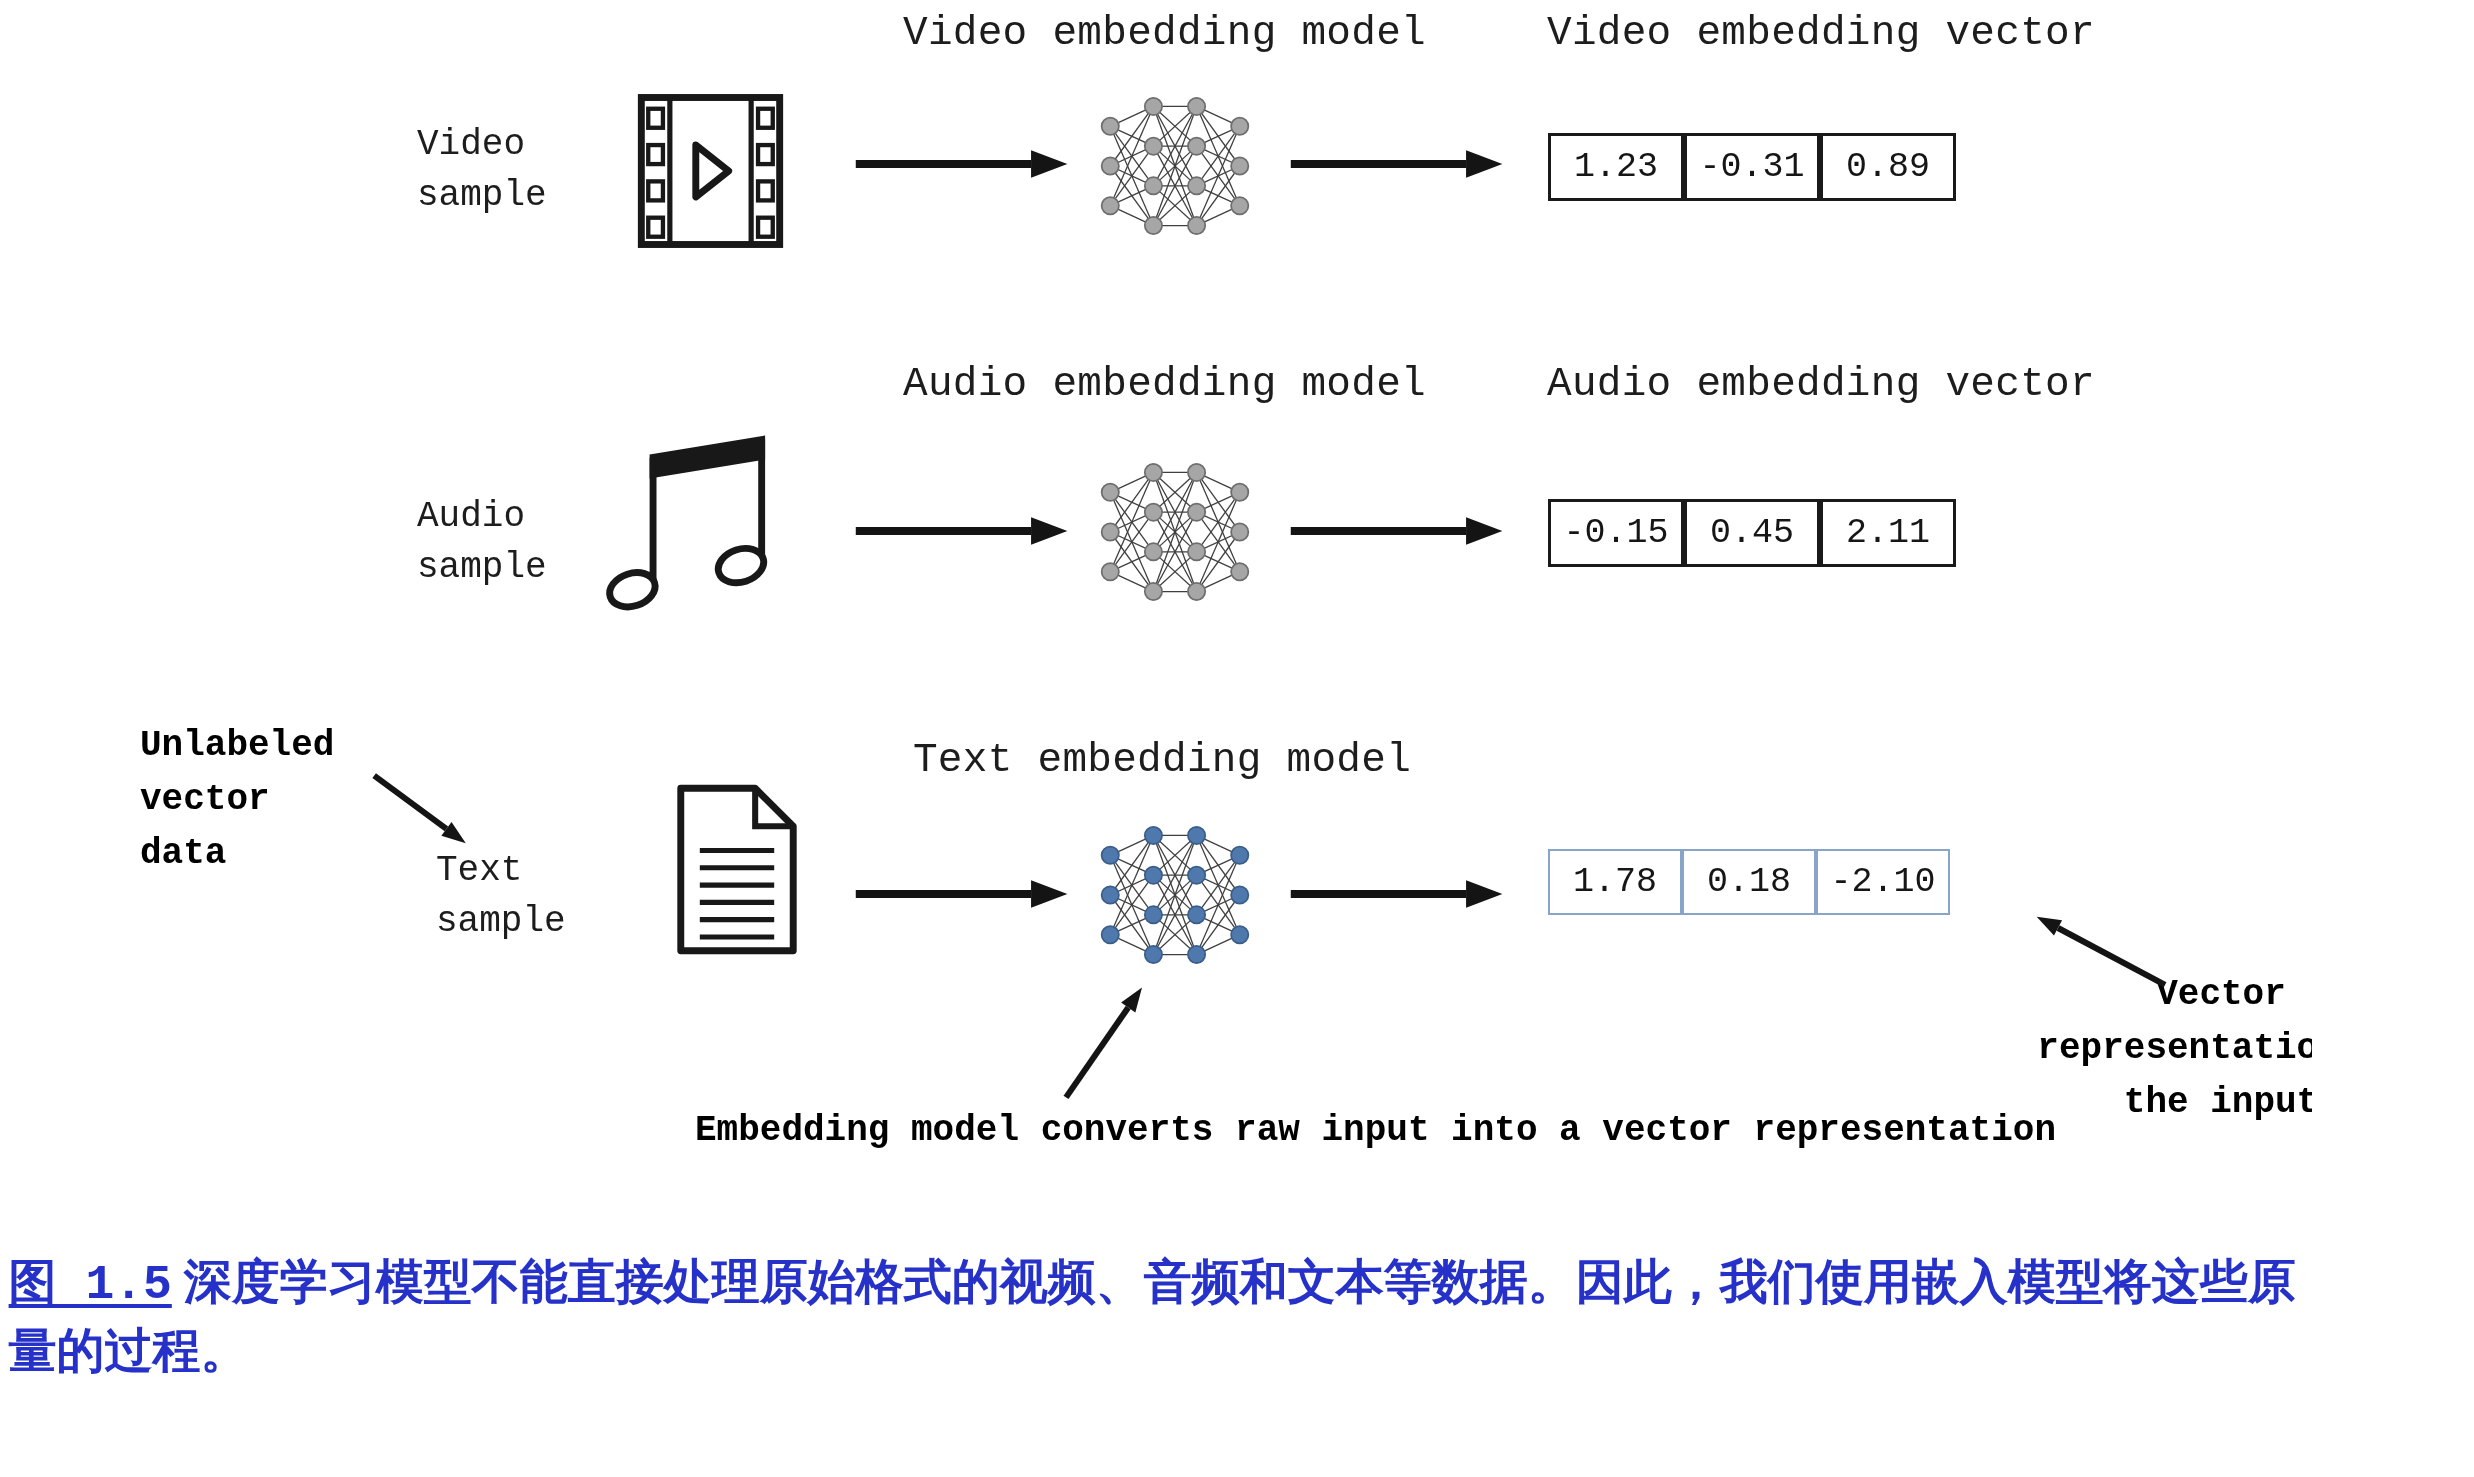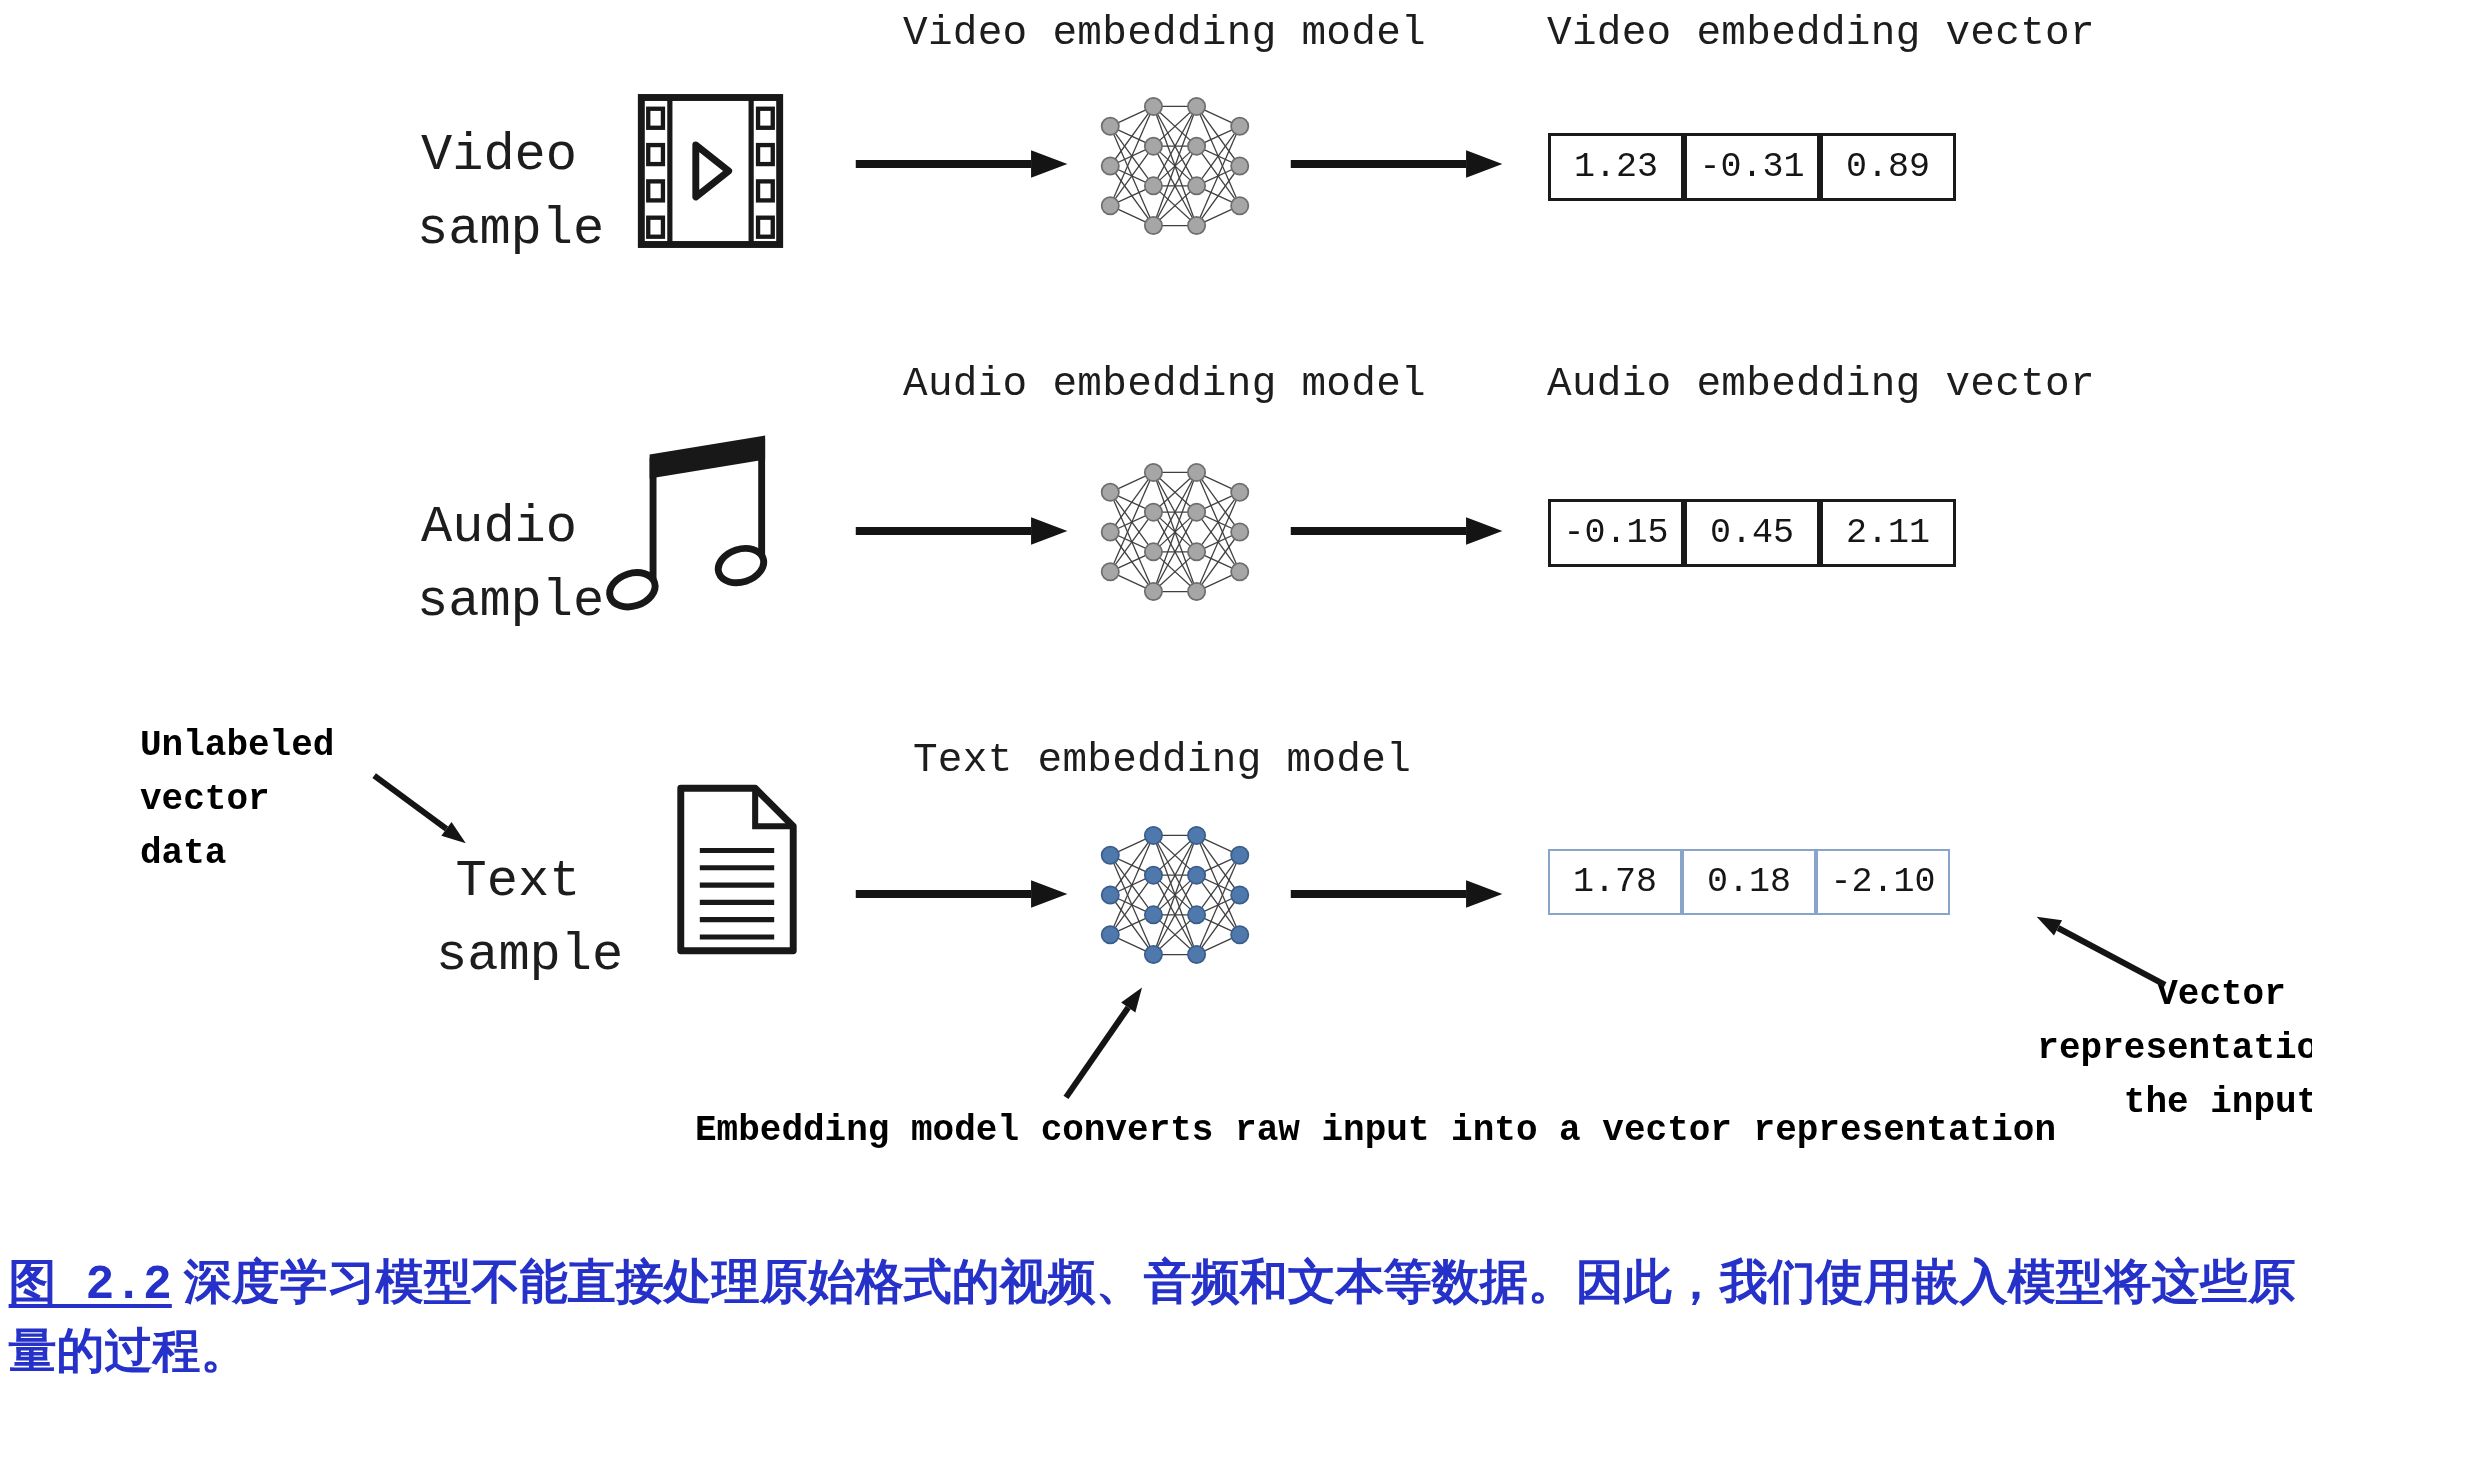--- a/index.html
+++ b/index.html
@@ -1,21 +1,21 @@
 <!DOCTYPE html>
 <html style="--nn-gray: #a6a6a6; --nn-gray-stroke: #6e6e6e; --nn-blue: #4f79ad; --nn-blue-stroke: #3a5d8a; --vec-border: #1a1a1a; --vec-border-blue: #88a5c9; --caption-blue: #2531c8; --arrow-black: #141414;font-size:14px"><head>
 <meta charset="utf-8">
 <style>
   html,body{margin:0;padding:0;background:#ffffff;}
   .canvas{
     position:relative;width:2280px;height:1478px;background:#ffffff;
     font-family:Liberation Mono, monospace;color:#161616;overflow:hidden;padding-left:32px;
   }
   .hdr{position:absolute;font-size:41px;color:#1d1d1d;text-align:center;white-space:nowrap;letter-spacing:0.3px;}
-  .sample{position:absolute;font-size:52px;color:#1d1d1d;text-align:center;line-height:1.42;}
+  .sample{position:absolute;font-size:36px;color:#1d1d1d;line-height:1.42;}
   .icon{position:absolute;}
   .arrow{position:absolute;}
   .arrow line{stroke:#141414;stroke-width:9;}
   .arrow polygon{fill:#141414;}
   .arrow.d line{stroke-width:7;}
   .vec-row{position:absolute;display:flex;}
   .vec-cell{
     width:130px;height:62px;background:#fff;border:3.5px solid var(--vec-border,#1a1a1a);
     display:flex;align-items:center;justify-content:center;font-size:35px;color:#161616;
   }
@@ -325,18 +325,18 @@
     <polygon points="0,-10 28,0 0,10" transform="translate(94,26) rotate(-55.3)"></polygon>
   </svg>
 
   <div class="note center" style="left:2005px;top:968px;width:432px">Vector representation of the input</div>
   <svg class="arrow d" style="left:2018px;top:909px" width="156" height="82" viewBox="0 0 180 95">
     <line x1="170" y1="88" x2="46" y2="22"></line>
     <polygon points="0,-10 28,0 0,10" transform="translate(46,22) rotate(208)"></polygon>
   </svg>
 
   <div class="caption">
-    <div class="cap-line"><span class="fig-label">图 2.2</span><span>深度学习模型不能直接处理原始格式的视频、音频和文本等数据。因此，我们使用嵌入模型将这些原</span></div>
+    <div class="cap-line"><span class="fig-label">图 1.5</span><span>深度学习模型不能直接处理原始格式的视频、音频和文本等数据。因此，我们使用嵌入模型将这些原</span></div>
     <div class="cap-line">量的过程。</div>
   </div>
 
 </div>
 
 
 </body></html>

